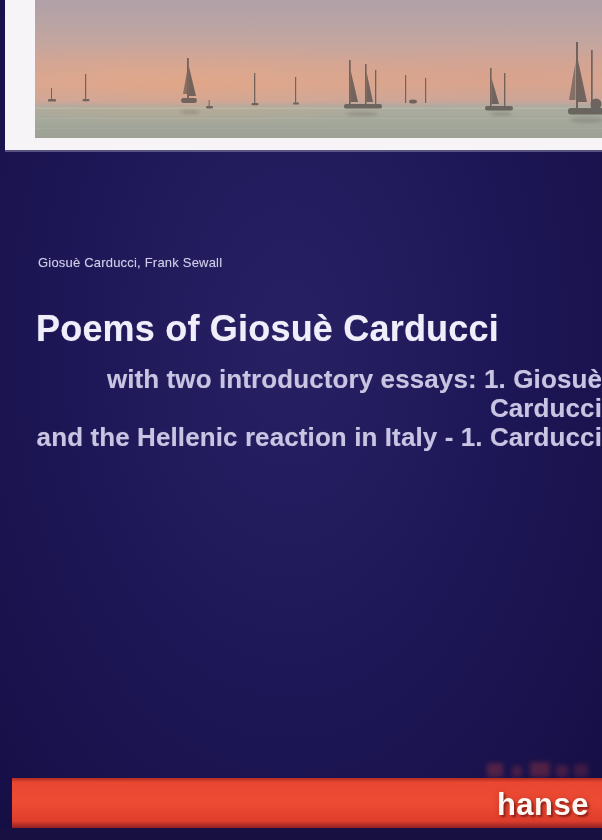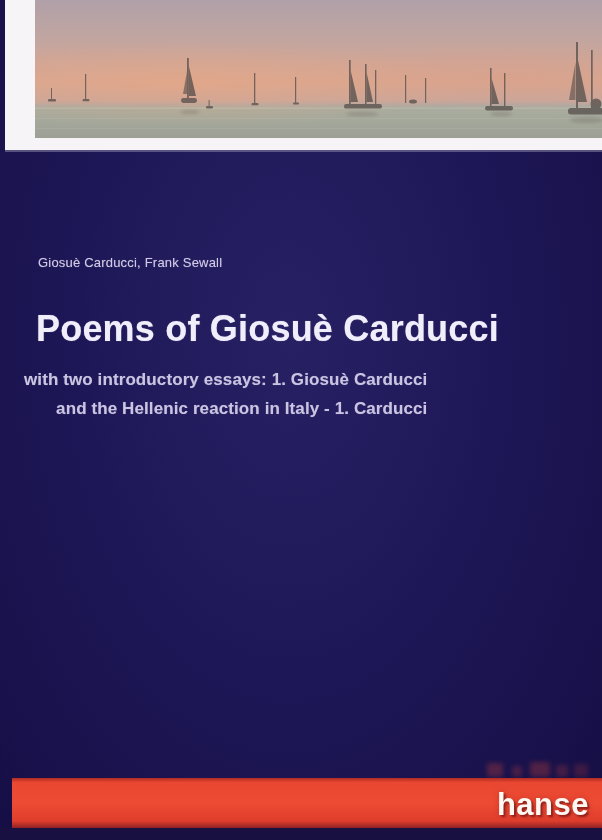--- a/index.html
+++ b/index.html
@@ -21,21 +21,21 @@
     position:absolute; left:38px; top:255px; font-size:13px; letter-spacing:.2px;
     color:#cfcbe6; text-shadow:0 0 1px rgba(210,205,235,.45);
   }
   .title{
     position:absolute; left:36px; top:308px; margin:0;
     font-size:36px; font-weight:bold; letter-spacing:.2px;
     color:#f0eefb; text-shadow:0 0 1px rgba(235,232,252,.5);
   }
   .subtitle{
     position:absolute; left:24px; top:365px;
-    font-size:17px; line-height:29px; font-weight:bold; letter-spacing:.1px;
+    font-size:26px; line-height:29px; font-weight:bold; letter-spacing:.1px;
     color:#c9c4e2; text-shadow:0 0 1px rgba(195,190,225,.4);
   }
   
   .smudges{position:absolute; top:760px; left:0; width:602px; height:20px;}
   .smudge{
     position:absolute; background:#d5473a; filter:blur(2.4px); border-radius:2px;
   }
   .banner{
     position:absolute; left:0; top:778px; width:602px; height:50px;
     background:linear-gradient(180deg,#b02c22 0%,#e94731 9%,#ee4b34 50%,#df3e2c 86%,#8d2026 100%);

